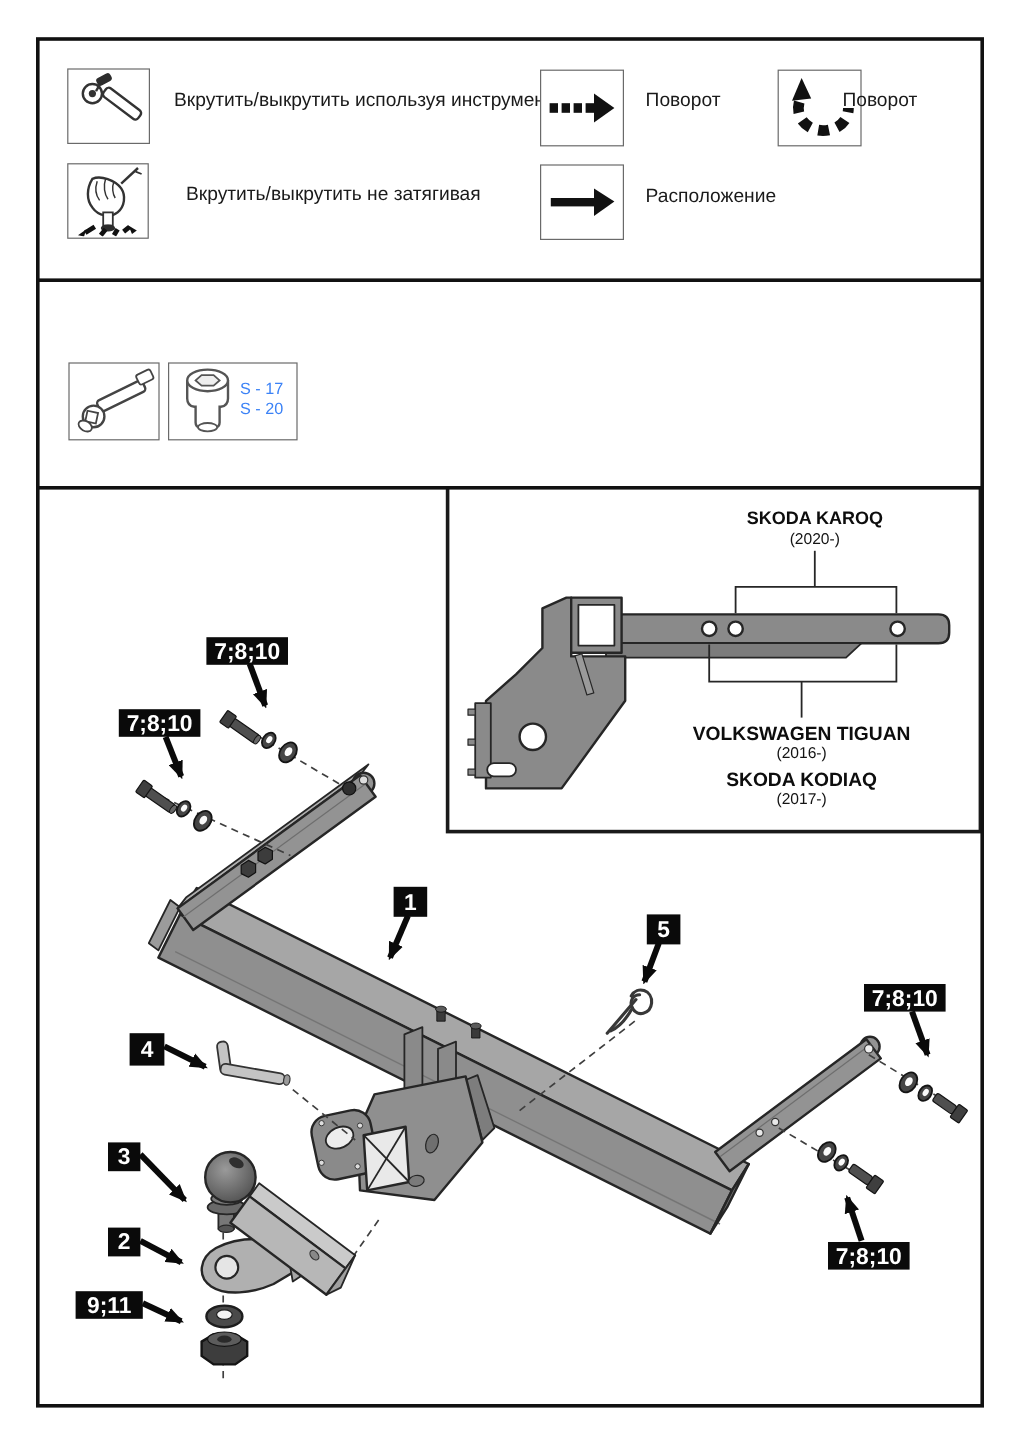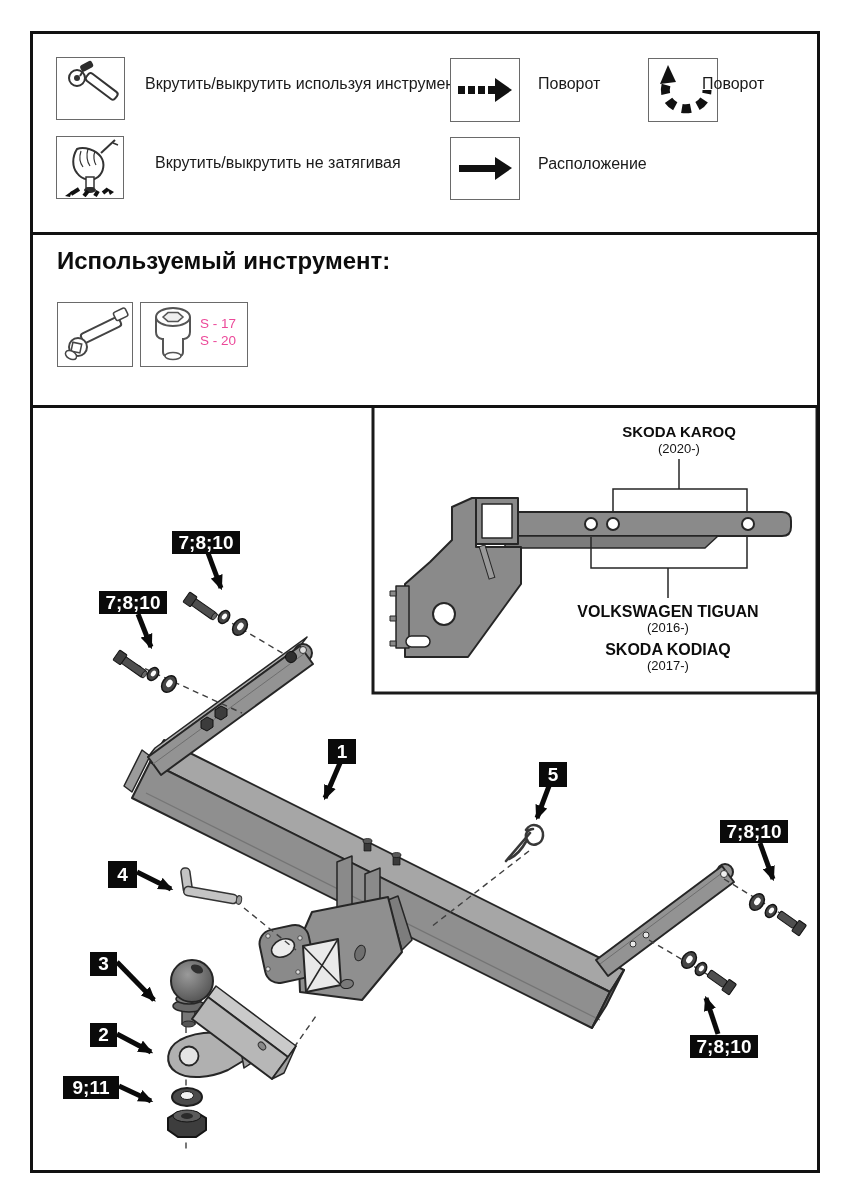--- a/index.html
+++ b/index.html
@@ -4,21 +4,21 @@
 <style>
   html,body{margin:0;padding:0;background:#fff;}
   .page{position:relative;width:848px;height:1200px;background:#fff;overflow:hidden;
         font-family:"Liberation Sans",sans-serif;color:#111;}
   .frame{position:absolute;left:30px;top:31px;width:790px;height:1142px;
          border:3px solid #111;box-sizing:border-box;pointer-events:none;z-index:6;}
   .divider{position:absolute;left:30px;width:790px;height:3px;background:#111;z-index:5;}
   .icon-box{position:absolute;border:1.5px solid #6a6a6a;background:#fff;box-sizing:border-box;}
   .legend-text{position:absolute;font-size:16px;color:#1a1a1a;white-space:nowrap;}
   .tools-heading{position:absolute;font-size:24px;font-weight:700;color:#0d0d0d;white-space:nowrap;}
-  .socket-size{position:absolute;font-size:13.5px;color:#ec4899;white-space:nowrap;}
+  .socket-size{position:absolute;font-size:13.5px;color:#3b82f6;white-space:nowrap;}
   svg text{font-family:"Liberation Sans",sans-serif;}
   .callout-rect{fill:var(--label-bg,#0a0a0a);}
   .callout-text{fill:var(--label-text,#ffffff);font-weight:700;font-size:19px;text-anchor:middle;}
   .inset-name{font-weight:700;font-size:15px;fill:#0d0d0d;text-anchor:middle;}
   .inset-name-lg{font-weight:700;font-size:16px;fill:#0d0d0d;text-anchor:middle;}
   .inset-years{font-size:13px;fill:#141414;text-anchor:middle;}
   .dashline{stroke:#3f3f3f;stroke-width:1.4;stroke-dasharray:6 4.5;fill:none;}
   .arrow{stroke:#0a0a0a;stroke-width:5;}
 </style>
 </head>
@@ -78,21 +78,20 @@
   <div class="legend-text" style="left:538px;top:155px">Расположение</div>
 
   <div class="icon-box" style="left:648px;top:58px;width:70px;height:64px">
     <svg width="67" height="61" viewBox="0 0 67 61">
       <path d="M 17,26 C 13,41 27,53 43,49 C 52,47 58,40 58,31" fill="none" stroke="#111" stroke-width="9" stroke-dasharray="9 7"></path>
       <polygon points="11,25 19,6 27,23" fill="#111"></polygon>
     </svg>
   </div>
   <div class="legend-text" style="left:702px;top:75px">Поворот</div>
 
-  <div class="tools-heading" style="left:57px;top:247px">Используемый инструмент:</div>
 
   <div class="icon-box" style="left:57px;top:302px;width:76px;height:65px">
     <svg width="73" height="62" viewBox="0 0 73 62">
       <rect x="22" y="22" width="42" height="10" rx="3" transform="rotate(-26 43 27)" fill="#fff" stroke="#444" stroke-width="2"></rect>
       <rect x="56" y="7" width="13" height="9" rx="2" transform="rotate(-26 62 11)" fill="#fff" stroke="#444" stroke-width="1.5"></rect>
       <circle cx="20" cy="44" r="9" fill="#fff" stroke="#444" stroke-width="2"></circle>
       <rect x="14" y="40" width="9" height="9" transform="rotate(12 18 44)" fill="#fff" stroke="#444" stroke-width="1.5"></rect>
       <ellipse cx="13" cy="52" rx="6" ry="4" transform="rotate(30 13 52)" fill="#fff" stroke="#444" stroke-width="1.5"></ellipse>
     </svg>
   </div>

